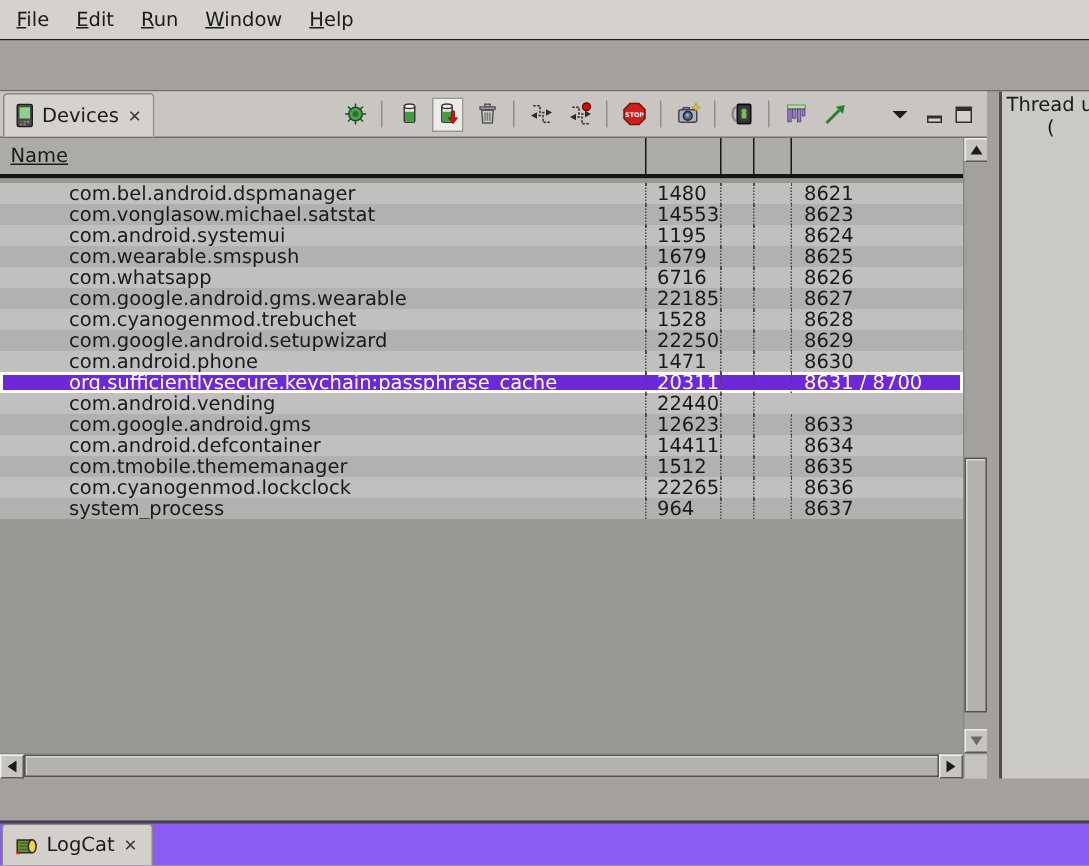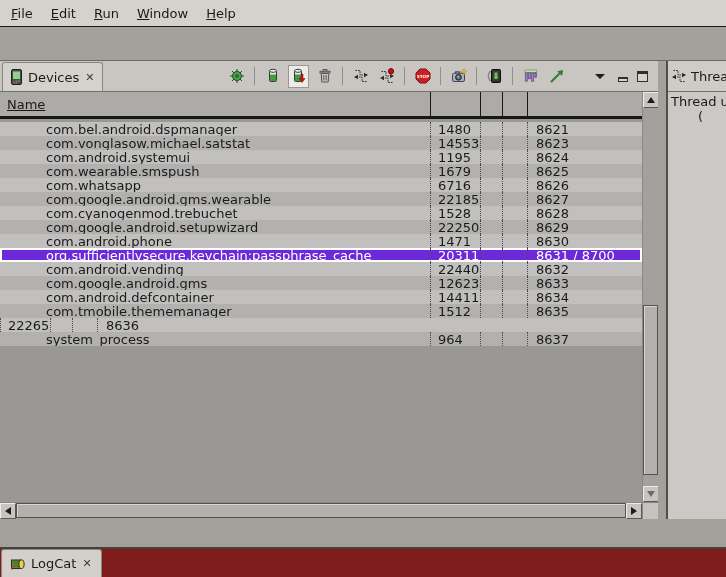--- a/index.html
+++ b/index.html
@@ -80,21 +80,21 @@
   .scroll-corner { width:16px; height:16px; background:#c5c3bf; border-left:1px solid #8a8884; }
 
   
   .threads-tabbar { height:31px; background:#cfccc8; border-bottom:1px solid #716f6b;
                     display:flex; align-items:center; gap:4px; padding-left:3px; flex:0 0 auto; overflow:hidden; }
   .threads-content { flex:1 1 auto; padding-top:2px; }
   .tline1 { padding-left:3px; white-space:nowrap; }
   .tline2 { padding-left:30px; white-space:nowrap; }
 
   
-  .bottom-bar { height:30px; background:#7f1d1d; border-top:2px solid #44423e; display:flex; align-items:flex-end; flex:0 0 auto;margin-top:28px; }
+  .bottom-bar { height:30px; background:#8b5cf6; border-top:2px solid #44423e; display:flex; align-items:flex-end; flex:0 0 auto;margin-top:28px; }
   .bottom-tab { height:28px; margin-left:1px; background:#d3d0cc; border:1px solid #8a8884; border-bottom:none;
                 border-radius:3px 3px 0 0; display:flex; align-items:center; gap:5px; padding:0 8px; }
 
   .icon16 { width:16px; height:16px; display:inline-flex; flex:0 0 auto; }
   .icon12 { width:13px; height:16px; display:inline-flex; flex:0 0 auto; }
 </style>
 </head>
 <body>
 
 <div class="window">
@@ -354,21 +354,20 @@
                 <div class="cell pid">20311</div>
                 <div class="cell c3"></div>
                 <div class="cell c4"></div>
                 <div class="cell port">8631 / 8700</div>
               </div>
               <div class="trow odd">
                 <div class="cell name">com.android.vending</div>
                 <div class="cell pid">22440</div>
                 <div class="cell c3"></div>
                 <div class="cell c4"></div>
-                <div class="cell port">8632</div>
               </div>
               <div class="trow even">
                 <div class="cell name">com.google.android.gms</div>
                 <div class="cell pid">12623</div>
                 <div class="cell c3"></div>
                 <div class="cell c4"></div>
                 <div class="cell port">8633</div>
               </div>
               <div class="trow odd">
                 <div class="cell name">com.android.defcontainer</div>
@@ -378,20 +377,21 @@
                 <div class="cell port">8634</div>
               </div>
               <div class="trow even">
                 <div class="cell name">com.tmobile.thememanager</div>
                 <div class="cell pid">1512</div>
                 <div class="cell c3"></div>
                 <div class="cell c4"></div>
                 <div class="cell port">8635</div>
               </div>
               <div class="trow odd">
+                <div class="cell name">com.cyanogenmod.lockclock</div>
                 <div class="cell pid">22265</div>
                 <div class="cell c3"></div>
                 <div class="cell c4"></div>
                 <div class="cell port">8636</div>
               </div>
               <div class="trow even">
                 <div class="cell name">system_process</div>
                 <div class="cell pid">964</div>
                 <div class="cell c3"></div>
                 <div class="cell c4"></div>
@@ -424,33 +424,20 @@
               <span class="arr-right"></span>
             </div>
         </div>
         <div class="scroll-corner"></div>
       </div>
     </div>
 
     <div class="sash"></div>
 
     <div class="threads-panel">
-      <div class="threads-tabbar">
-        <span class="icon16">
-            <svg viewBox="0 0 16 16" width="16" height="16">
-              <g fill="none" stroke="#2a2a2a" stroke-dasharray="1.6 1">
-                <path d="M2.5 2.5 h4.5 v4.5 h4.5"></path>
-                <path d="M13.5 13.5 h-4.5 v-4.5 h-4.5"></path>
-              </g>
-              <polygon points="11,4.8 15,7 11,9.2" fill="#2a2a2a"></polygon>
-              <polygon points="5,6.8 1,9 5,11.2" fill="#2a2a2a"></polygon>
-            </svg>
-          </span>
-        <span class="tab-label">Threa</span>
-      </div>
       <div class="threads-content">
         <div class="tline1">Thread up</div>
         <div class="tline2">(</div>
       </div>
     </div>
   </div>
 
   <div class="bottom-bar">
     <div class="bottom-tab">
       <span class="icon16">

